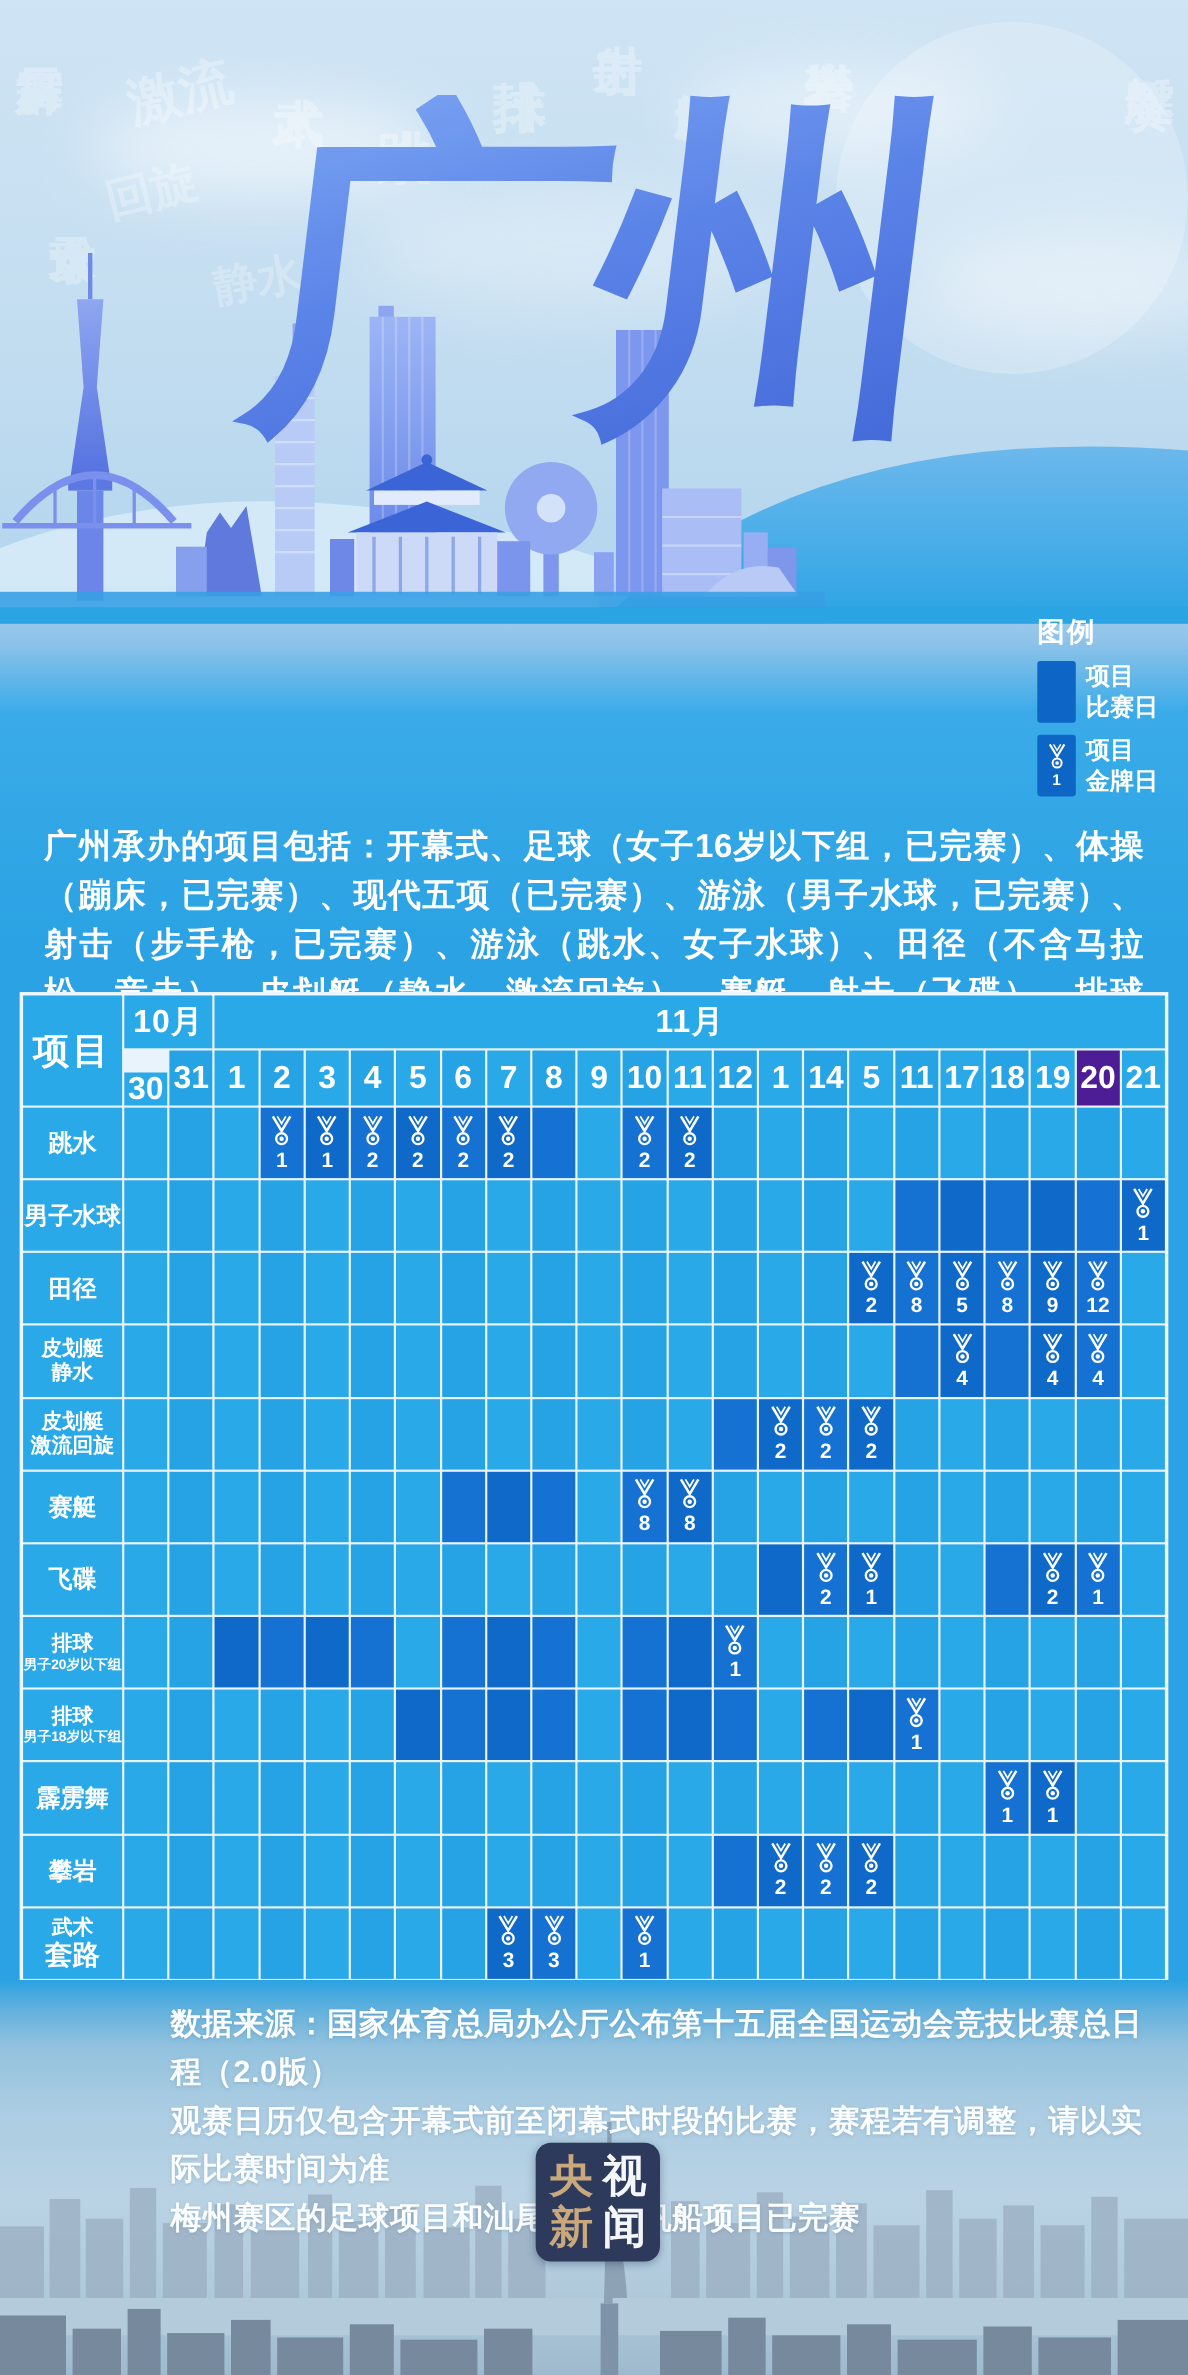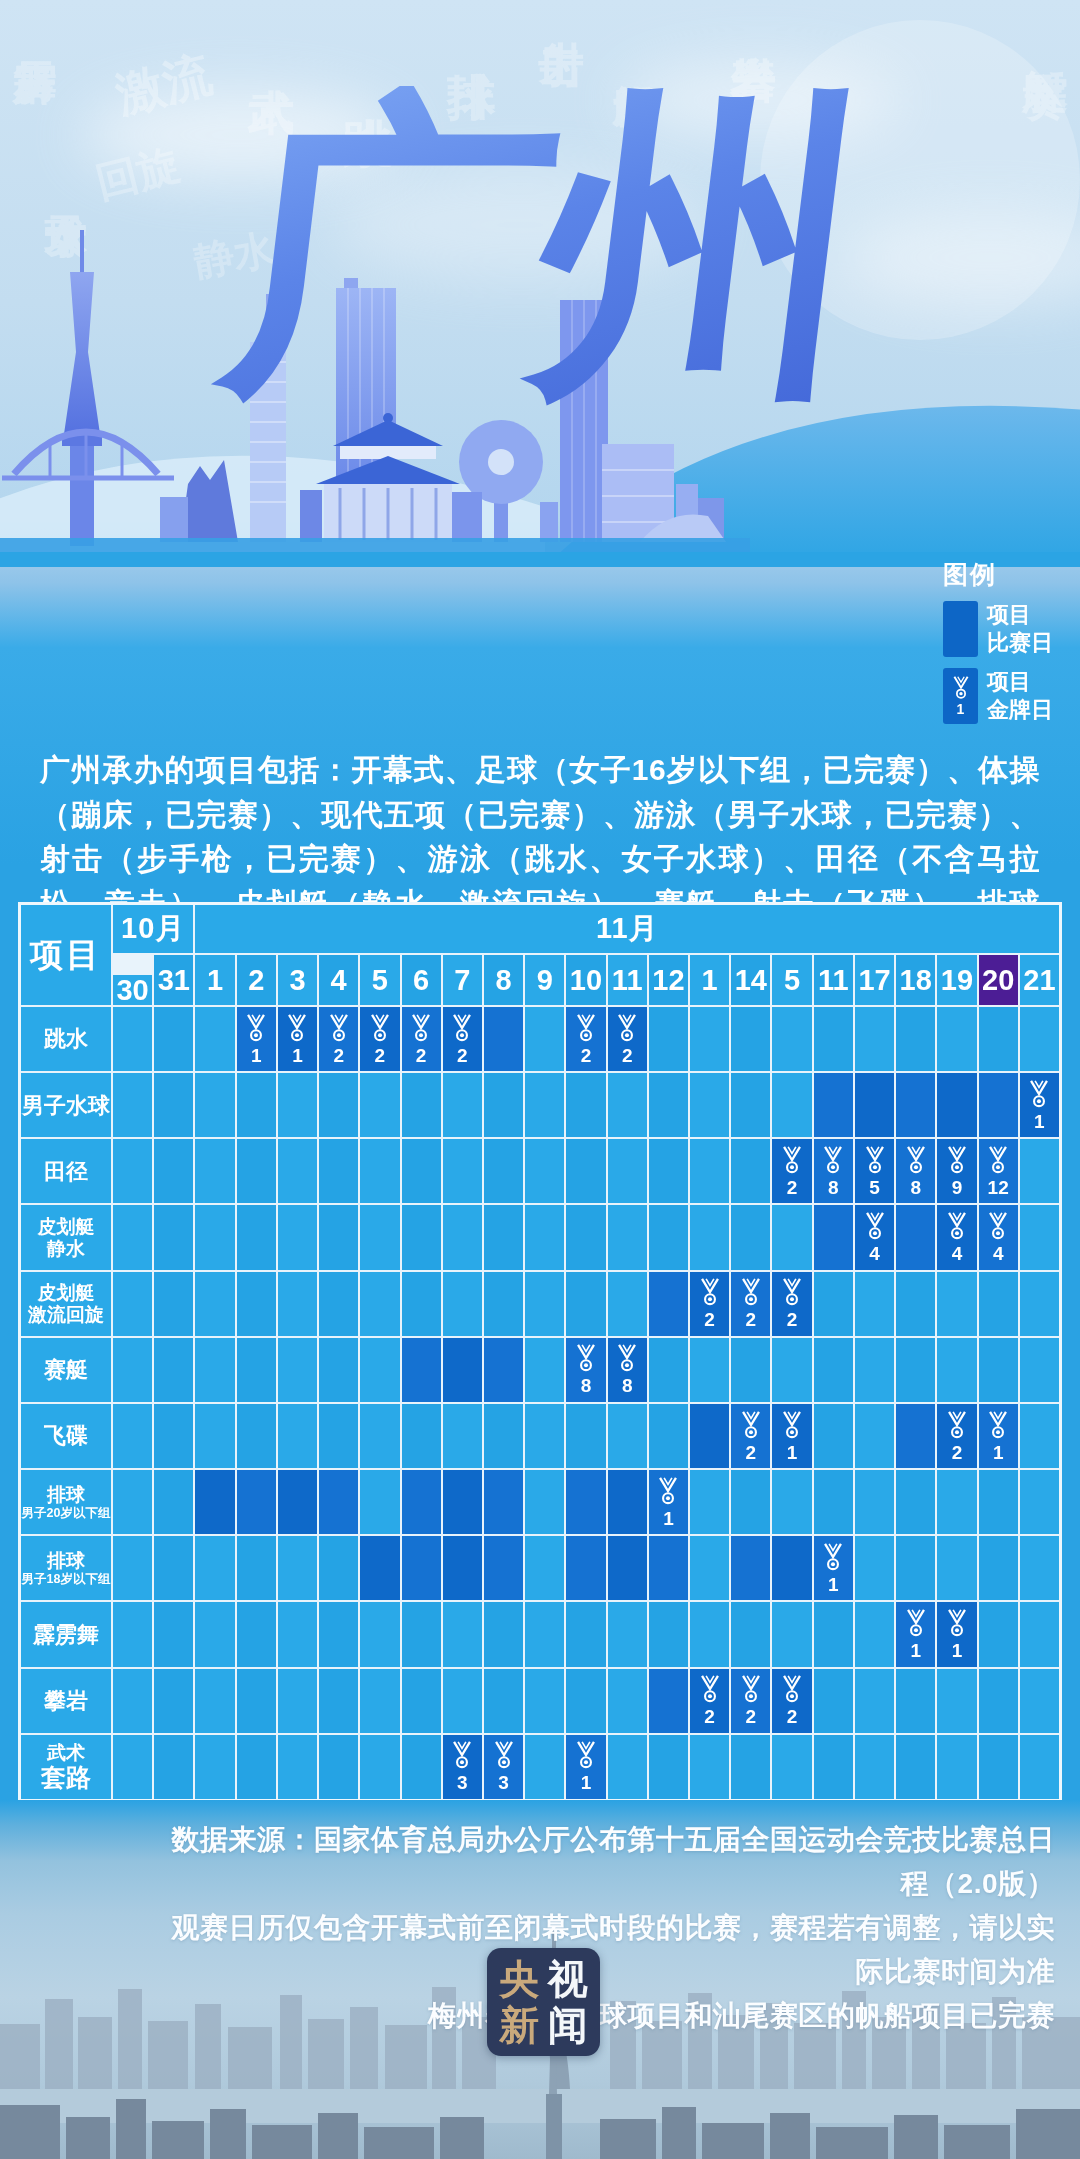--- a/index.html
+++ b/index.html
@@ -38,21 +38,21 @@
   .hdr{background:#2aa9e8;color:#fff;font-weight:bold;}
   .corner{font-size:33px;letter-spacing:3px;}
   .month{font-size:29px;letter-spacing:1px;}
   .date{font-size:29px;}
   .rlabel{background:#2aa9e8;color:#fff;font-weight:bold;flex-direction:column;line-height:1.15;text-align:center;}
   .day{flex-direction:column;}
   .day .mnum{color:#fff;font-size:19px;font-weight:bold;line-height:1;margin-top:2px;}
   
   .footer-band{position:absolute;left:0;top:1800px;width:1080px;height:359px;
     background:linear-gradient(180deg,#2aa2e3 0%,#5fb0dd 7%,#93c2de 17%,#aacce2 32%,#bad3e4 55%,#b0cadc 78%,#9fbacd 100%);}
-  .footer-text{position:absolute;right:25px;top:1818px;width:900px;text-align:right;
+  .footer-text{position:absolute;right:25px;top:1818px;width:900px;
     color:#fbfdff;font-weight:bold;font-size:28px;line-height:44px;letter-spacing:.5px;
     text-shadow:0 1px 3px rgba(90,130,160,.35);}
   
   .cctv{position:absolute;left:487px;top:1948px;width:113px;height:108px;background:#2d3a5c;
     border-radius:14px;display:grid;grid-template-columns:1fr 1fr;grid-template-rows:1fr 1fr;
     align-items:center;justify-items:center;padding:8px;box-sizing:border-box;
     box-shadow:0 2px 8px rgba(20,40,70,.35);}
   .cctv span{font-size:40px;font-weight:bold;line-height:1;}
   .cctv .gold{color:#c9a97c;}
   .cctv .white{color:#f4f7fa;}

